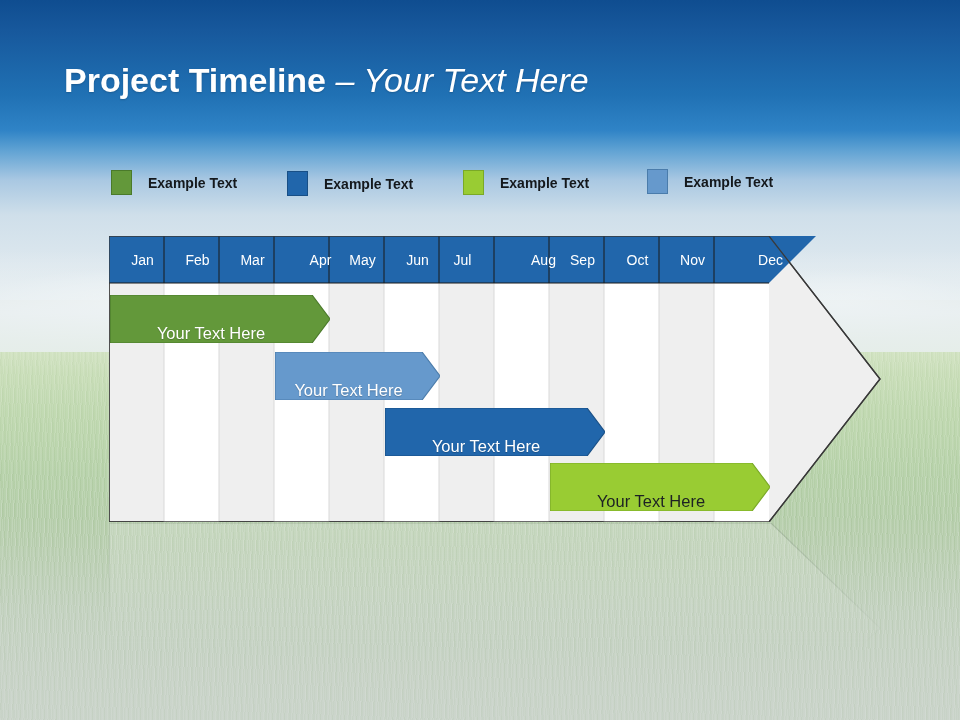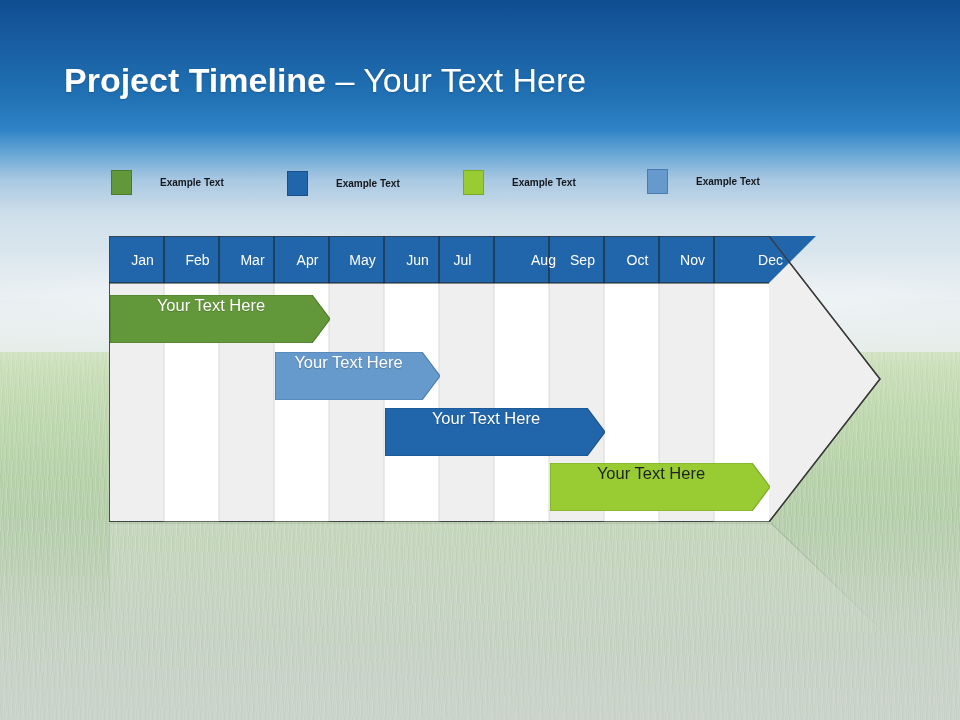--- a/index.html
+++ b/index.html
@@ -70,30 +70,30 @@
     background:linear-gradient(to bottom, rgba(214,229,201,.55) 0, rgba(205,215,205,.15) 45%, rgba(203,212,205,.55) 100%);
   }
 
   
   #title {
     position:absolute; left:64px; top:58px; z-index:5;
     color:#ffffff; font-size:34px; line-height:44px; white-space:nowrap;
     text-shadow:0 1px 2px rgba(0,0,0,.18);
   }
   #title .strong { font-weight:bold;margin-top:6px; }
-  #title .light  { font-weight:normal; }
+  #title .light  { font-weight:normal;font-style:italic; }
 
   
   #legend { position:absolute; left:0; top:168px; width:960px; height:30px; z-index:5; }
   .leg { position:absolute; display:flex; align-items:center; }
   .leg .sw {
     width:21px; height:25px; border:1px solid #5c5c5c; display:block;
   }
   .leg .lbl {
-    margin-left:28px; font-size:10px; font-weight:bold; color:#14181c; white-space:nowrap;text-align:center;
+    margin-left:16px; font-size:14px; font-weight:bold; color:#14181c; white-space:nowrap;text-align:center;
   }
   .leg0 { left:111px; top:2px; }
   .leg1 { left:287px; top:3px; }
   .leg2 { left:463px; top:2px; }
   .leg3 { left:647px; top:1px; }
 
   
   #reflect {
     position:absolute; left:109px; top:523px; width:772px; height:150px; z-index:2;
     opacity:.30;
@@ -106,21 +106,21 @@
   #chart { position:absolute; left:109px; top:236px; width:772px; height:286px; z-index:4; }
   #chartsvg { position:absolute; left:0; top:0; }
 
   .hdr-lbl {
     position:absolute; color:#ffffff; font-size:14px; line-height:17px;
     text-align:center; top:16px; width:55px;padding-left:12px;
   }
 
   
   .bar {
-    position:absolute; height:48px; display:flex; align-items:flex-start;
+    position:absolute; height:48px; display:flex; align-items:flex-end;
   }
   .bar svg { position:absolute; left:0; top:0; }
   .bar span {
     position:relative; z-index:2; width:100%; text-align:center;
     font-size:16.5px; line-height:20px; padding-right:18px;
   }
   .bar.w span { color:#ffffff; text-shadow:0 1px 1px rgba(0,0,0,.22); }
   .bar.d span { color:#1d2124; }
 </style>
 </head>
@@ -199,21 +199,21 @@
       <line x1="605" y1="0" x2="605" y2="47" stroke="#1a1a1a" stroke-width="1"></line>
       <line x1="605" y1="47" x2="605" y2="286" stroke="#d9d9d9" stroke-width="1"></line>
       <line x1="0" y1="47" x2="660" y2="47" stroke="#1a1a1a" stroke-width="1"></line>
       <path d="M0,0 L660,0 L771,143 L660,286 L0,286 Z" fill="none" stroke="#3a3a3a" stroke-width="1.3"></path>
     </svg>
 
   <div id="hdr-labels">
       <div class="hdr-lbl" style="left: 0px;">Jan</div>
       <div class="hdr-lbl" style="left: 55px;">Feb</div>
       <div class="hdr-lbl" style="left: 110px;">Mar</div>
-      <div class="hdr-lbl" style="left: 165px;">Apr</div>
+      <div class="hdr-lbl" style="left: 178px;">Apr</div>
       <div class="hdr-lbl" style="left: 220px;">May</div>
       <div class="hdr-lbl" style="left: 275px;">Jun</div>
       <div class="hdr-lbl" style="left: 320px;">Jul</div>
       <div class="hdr-lbl" style="left: 385px; margin-left: 16px;">Aug</div>
       <div class="hdr-lbl" style="left: 440px;">Sep</div>
       <div class="hdr-lbl" style="left: 495px;">Oct</div>
       <div class="hdr-lbl" style="left: 550px;">Nov</div>
       <div class="hdr-lbl" style="left: 605px; margin-left: 23px;">Dec</div>
     </div>
   <div id="bars">

